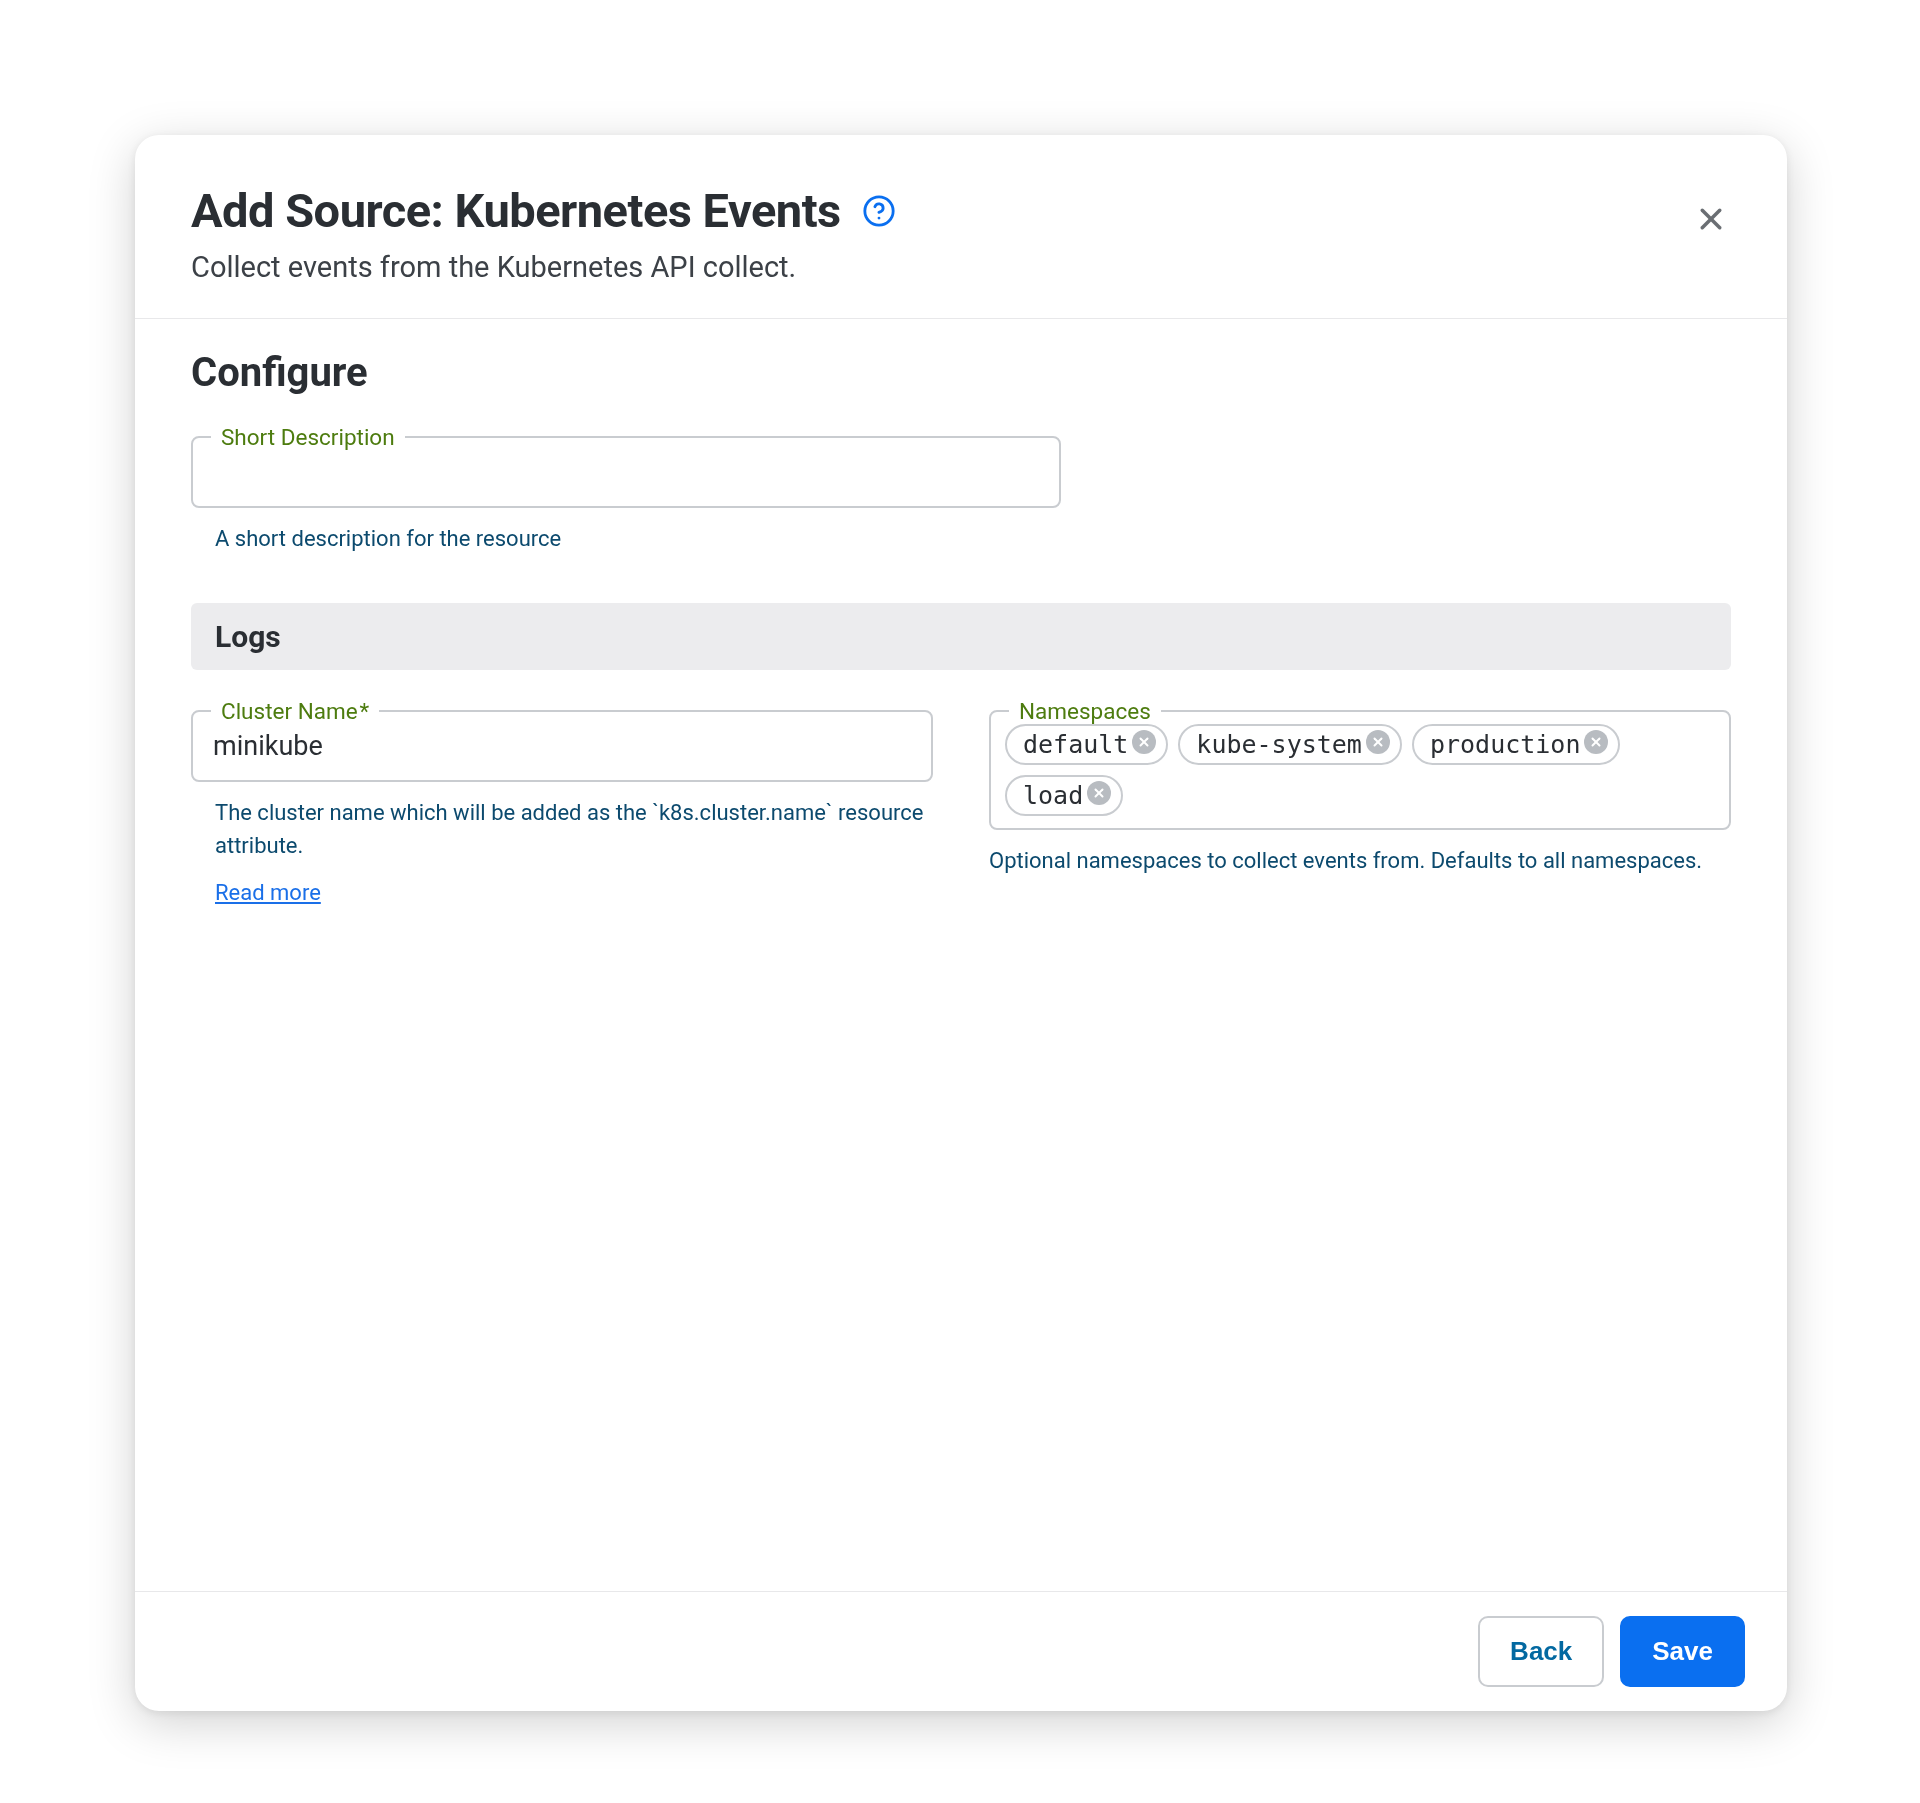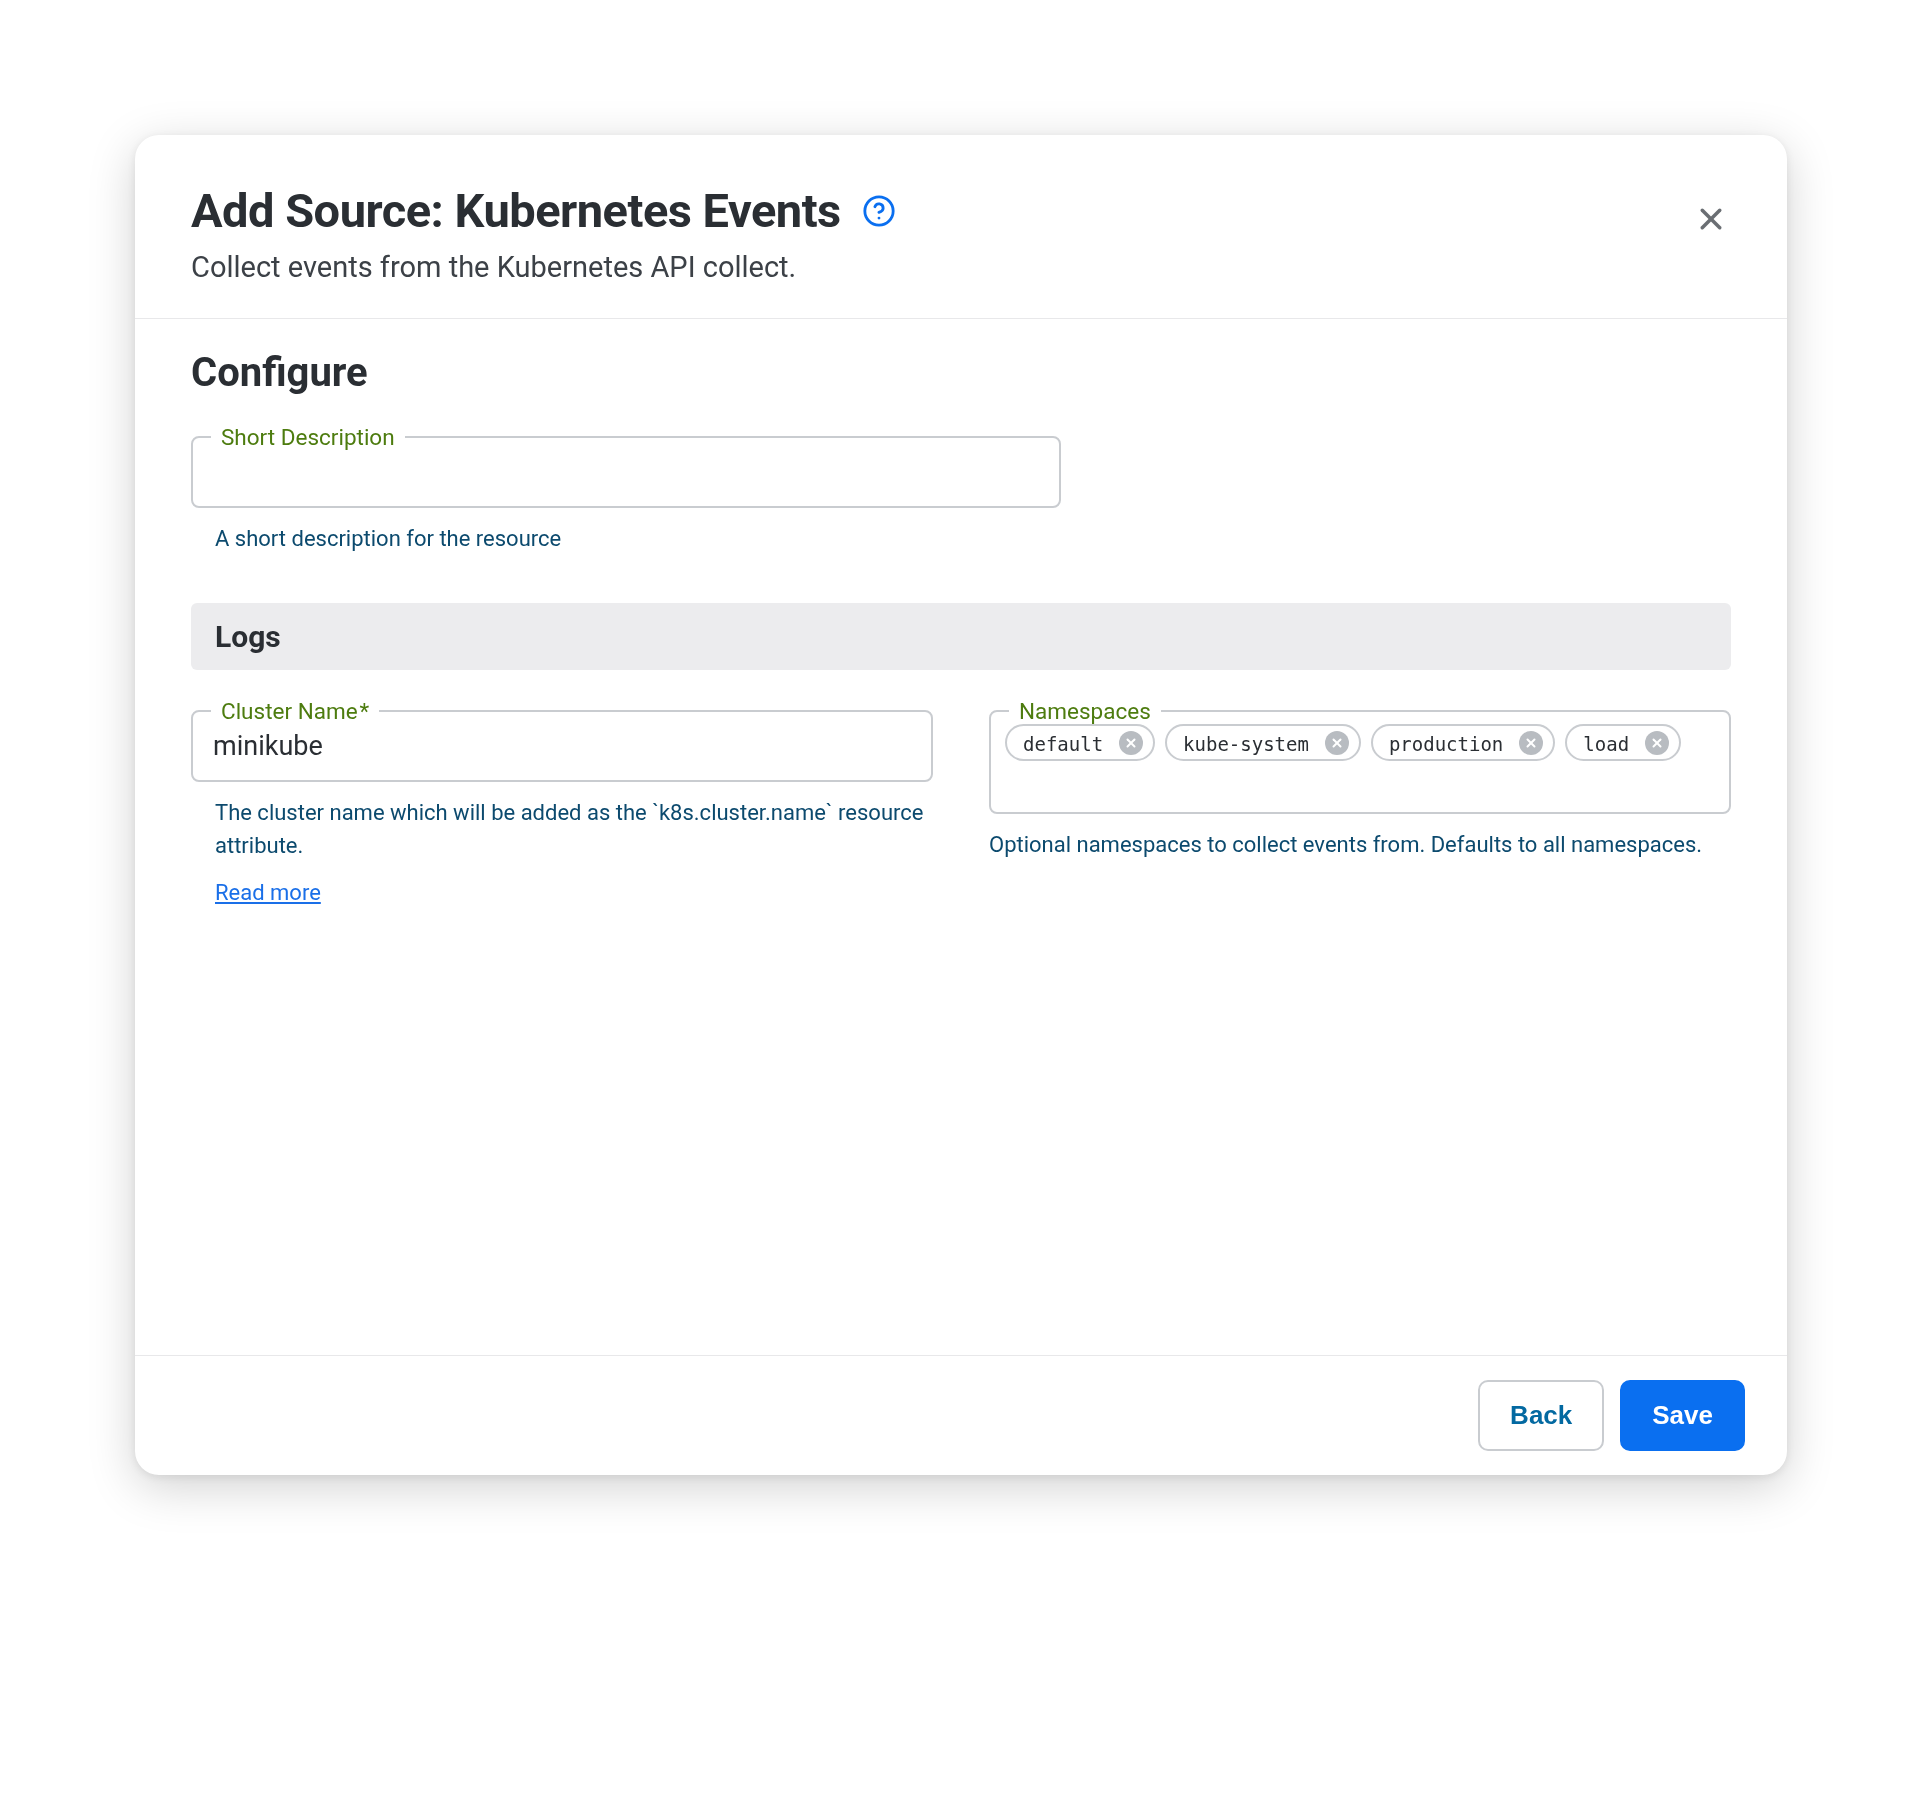--- a/index.html
+++ b/index.html
@@ -9,21 +9,21 @@
   width: 1920px;
   height: 1803px;
   position: relative;
   color: #2a2e33;
 }
 .modal {
   position: absolute;
   left: 135px;
   top: 135px;
   width: 1652px;
-  height: 1340px;
+  height: 1576px;
   background: #fff;
   border-radius: 24px;
   box-shadow: 0 12px 48px rgba(0,0,0,0.18), 0 2px 8px rgba(0,0,0,0.08);
   display: flex;
   flex-direction: column;
   overflow: hidden;
 }
 .modal-header {
   padding: 48px 56px 34px 56px;
   border-bottom: 1px solid #e8e8ea;
@@ -143,27 +143,27 @@
 }
 .chips-wrap {
   padding: 12px 14px;
   display: flex;
   flex-wrap: wrap;
   gap: 10px;
   min-height: 100px;
 }
 .chip {
   display: inline-flex;
-  align-items: flex-end;
-  gap: 16px;
+  align-items: flex-start;
+  gap: 4px;
   border: 2px solid #c9ccd0;
   border-radius: 999px;
   padding: 4px 10px 4px 16px;
   font-family: ui-monospace, SFMono-Regular, Menlo, Consolas, monospace;
-  font-size: 19px;
+  font-size: 25px;
   color: #2a2e33;
   background: #fff;
 }
 .chip-remove {
   width: 24px;
   height: 24px;
   border-radius: 50%;
   background: #b8bcc1;
   display: inline-flex;
   align-items: center;

